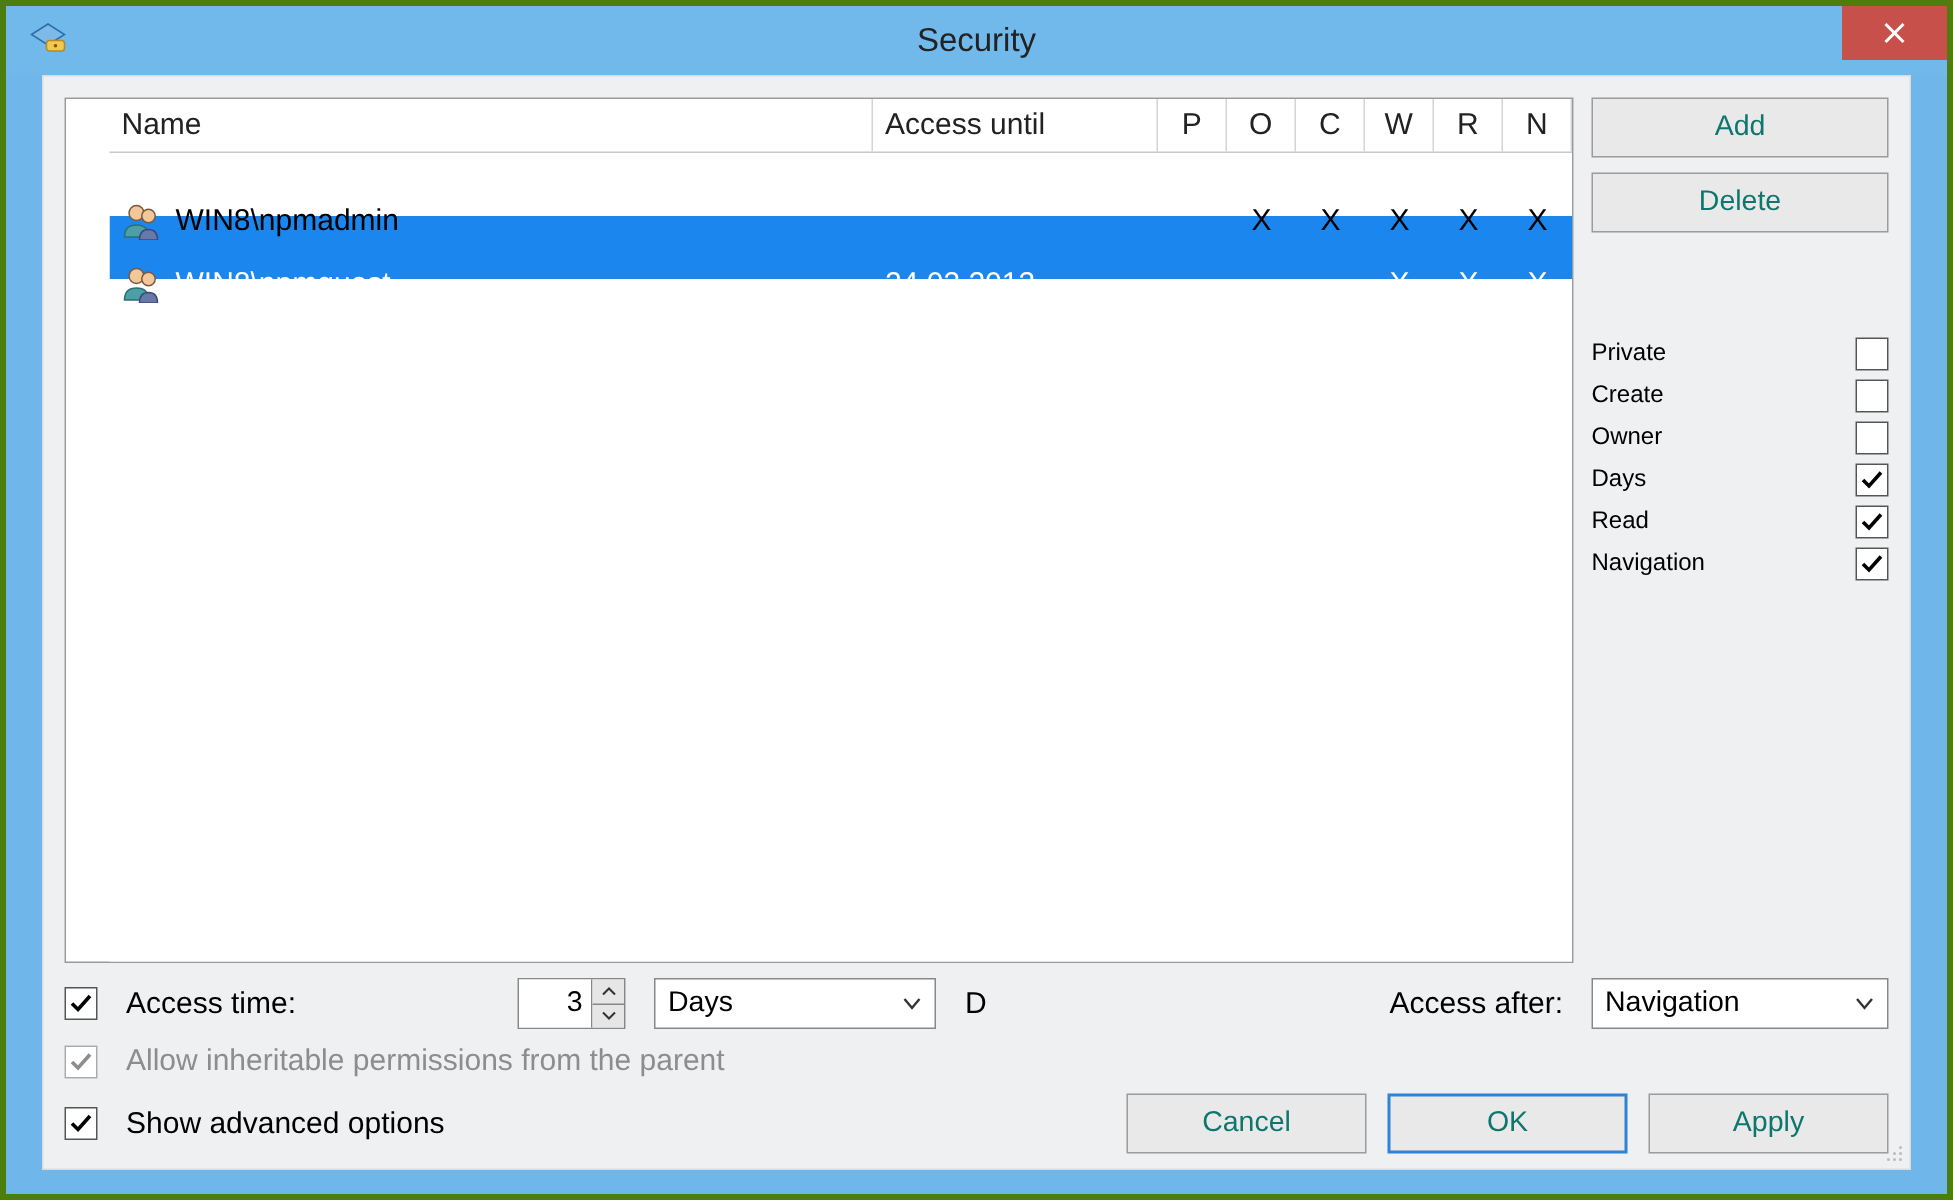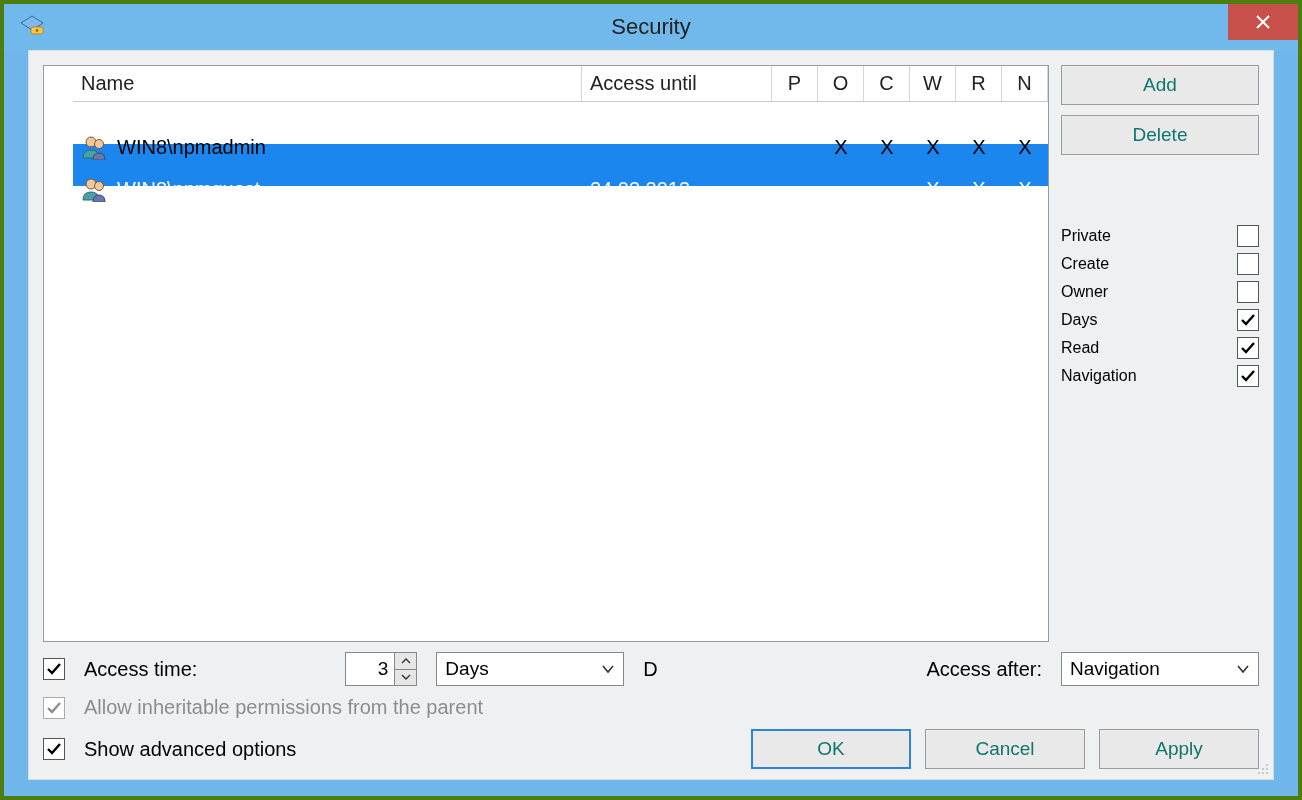--- a/index.html
+++ b/index.html
@@ -381,22 +381,22 @@
 
       <div class="row-opts">
         <span class="cb checked">
           <svg width="16" height="16" viewBox="0 0 16 16">
               <path d="M2 8 L6 12 L14 3" fill="none" stroke="#000" stroke-width="2.4"></path>
             </svg>
         </span>
         <span>Show advanced options</span>
         <span class="flex1"></span>
         <div class="bottom-buttons">
+          <div class="btn">Cancel</div>
           <div class="btn focused">OK</div>
-          <div class="btn">Cancel</div>
           <div class="btn">Apply</div>
         </div>
       </div>
     </div>
 
     <svg class="resize-grip" viewBox="0 0 16 16">
       <circle cx="14" cy="6" r="1" fill="#888"></circle>
         <circle cx="10" cy="10" r="1" fill="#888"></circle>
         <circle cx="14" cy="10" r="1" fill="#888"></circle>
       <circle cx="6" cy="14" r="1" fill="#888"></circle>

